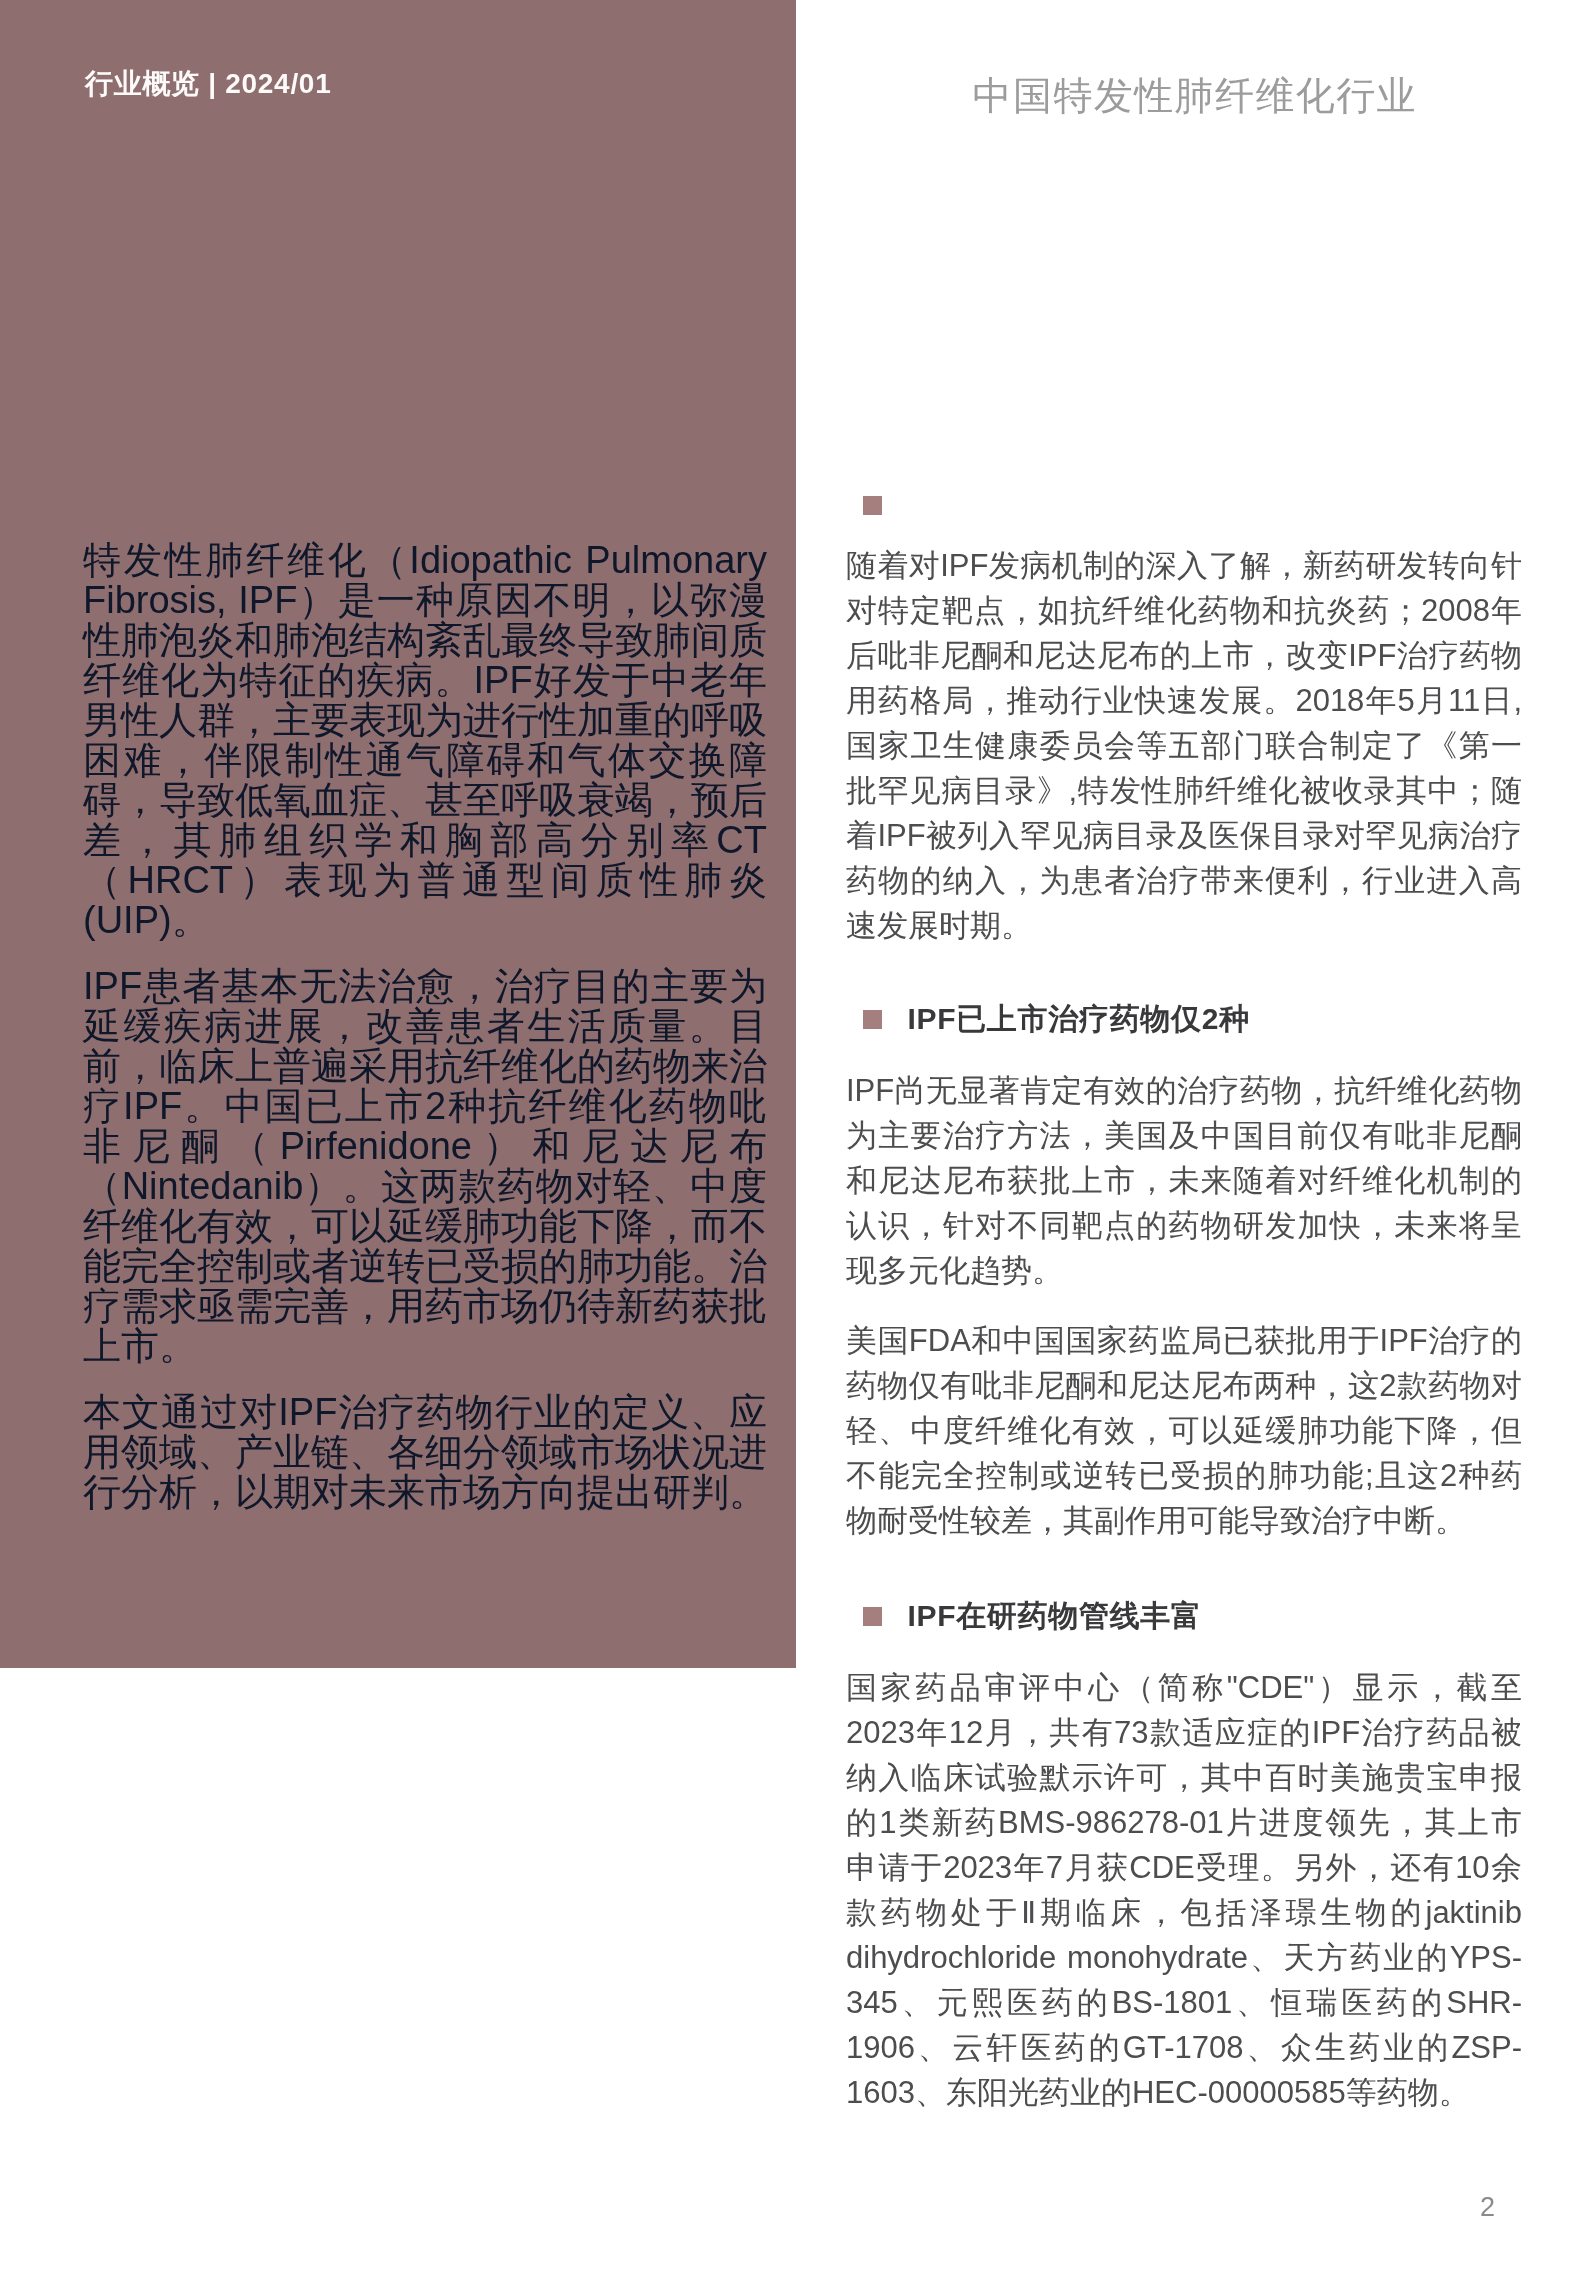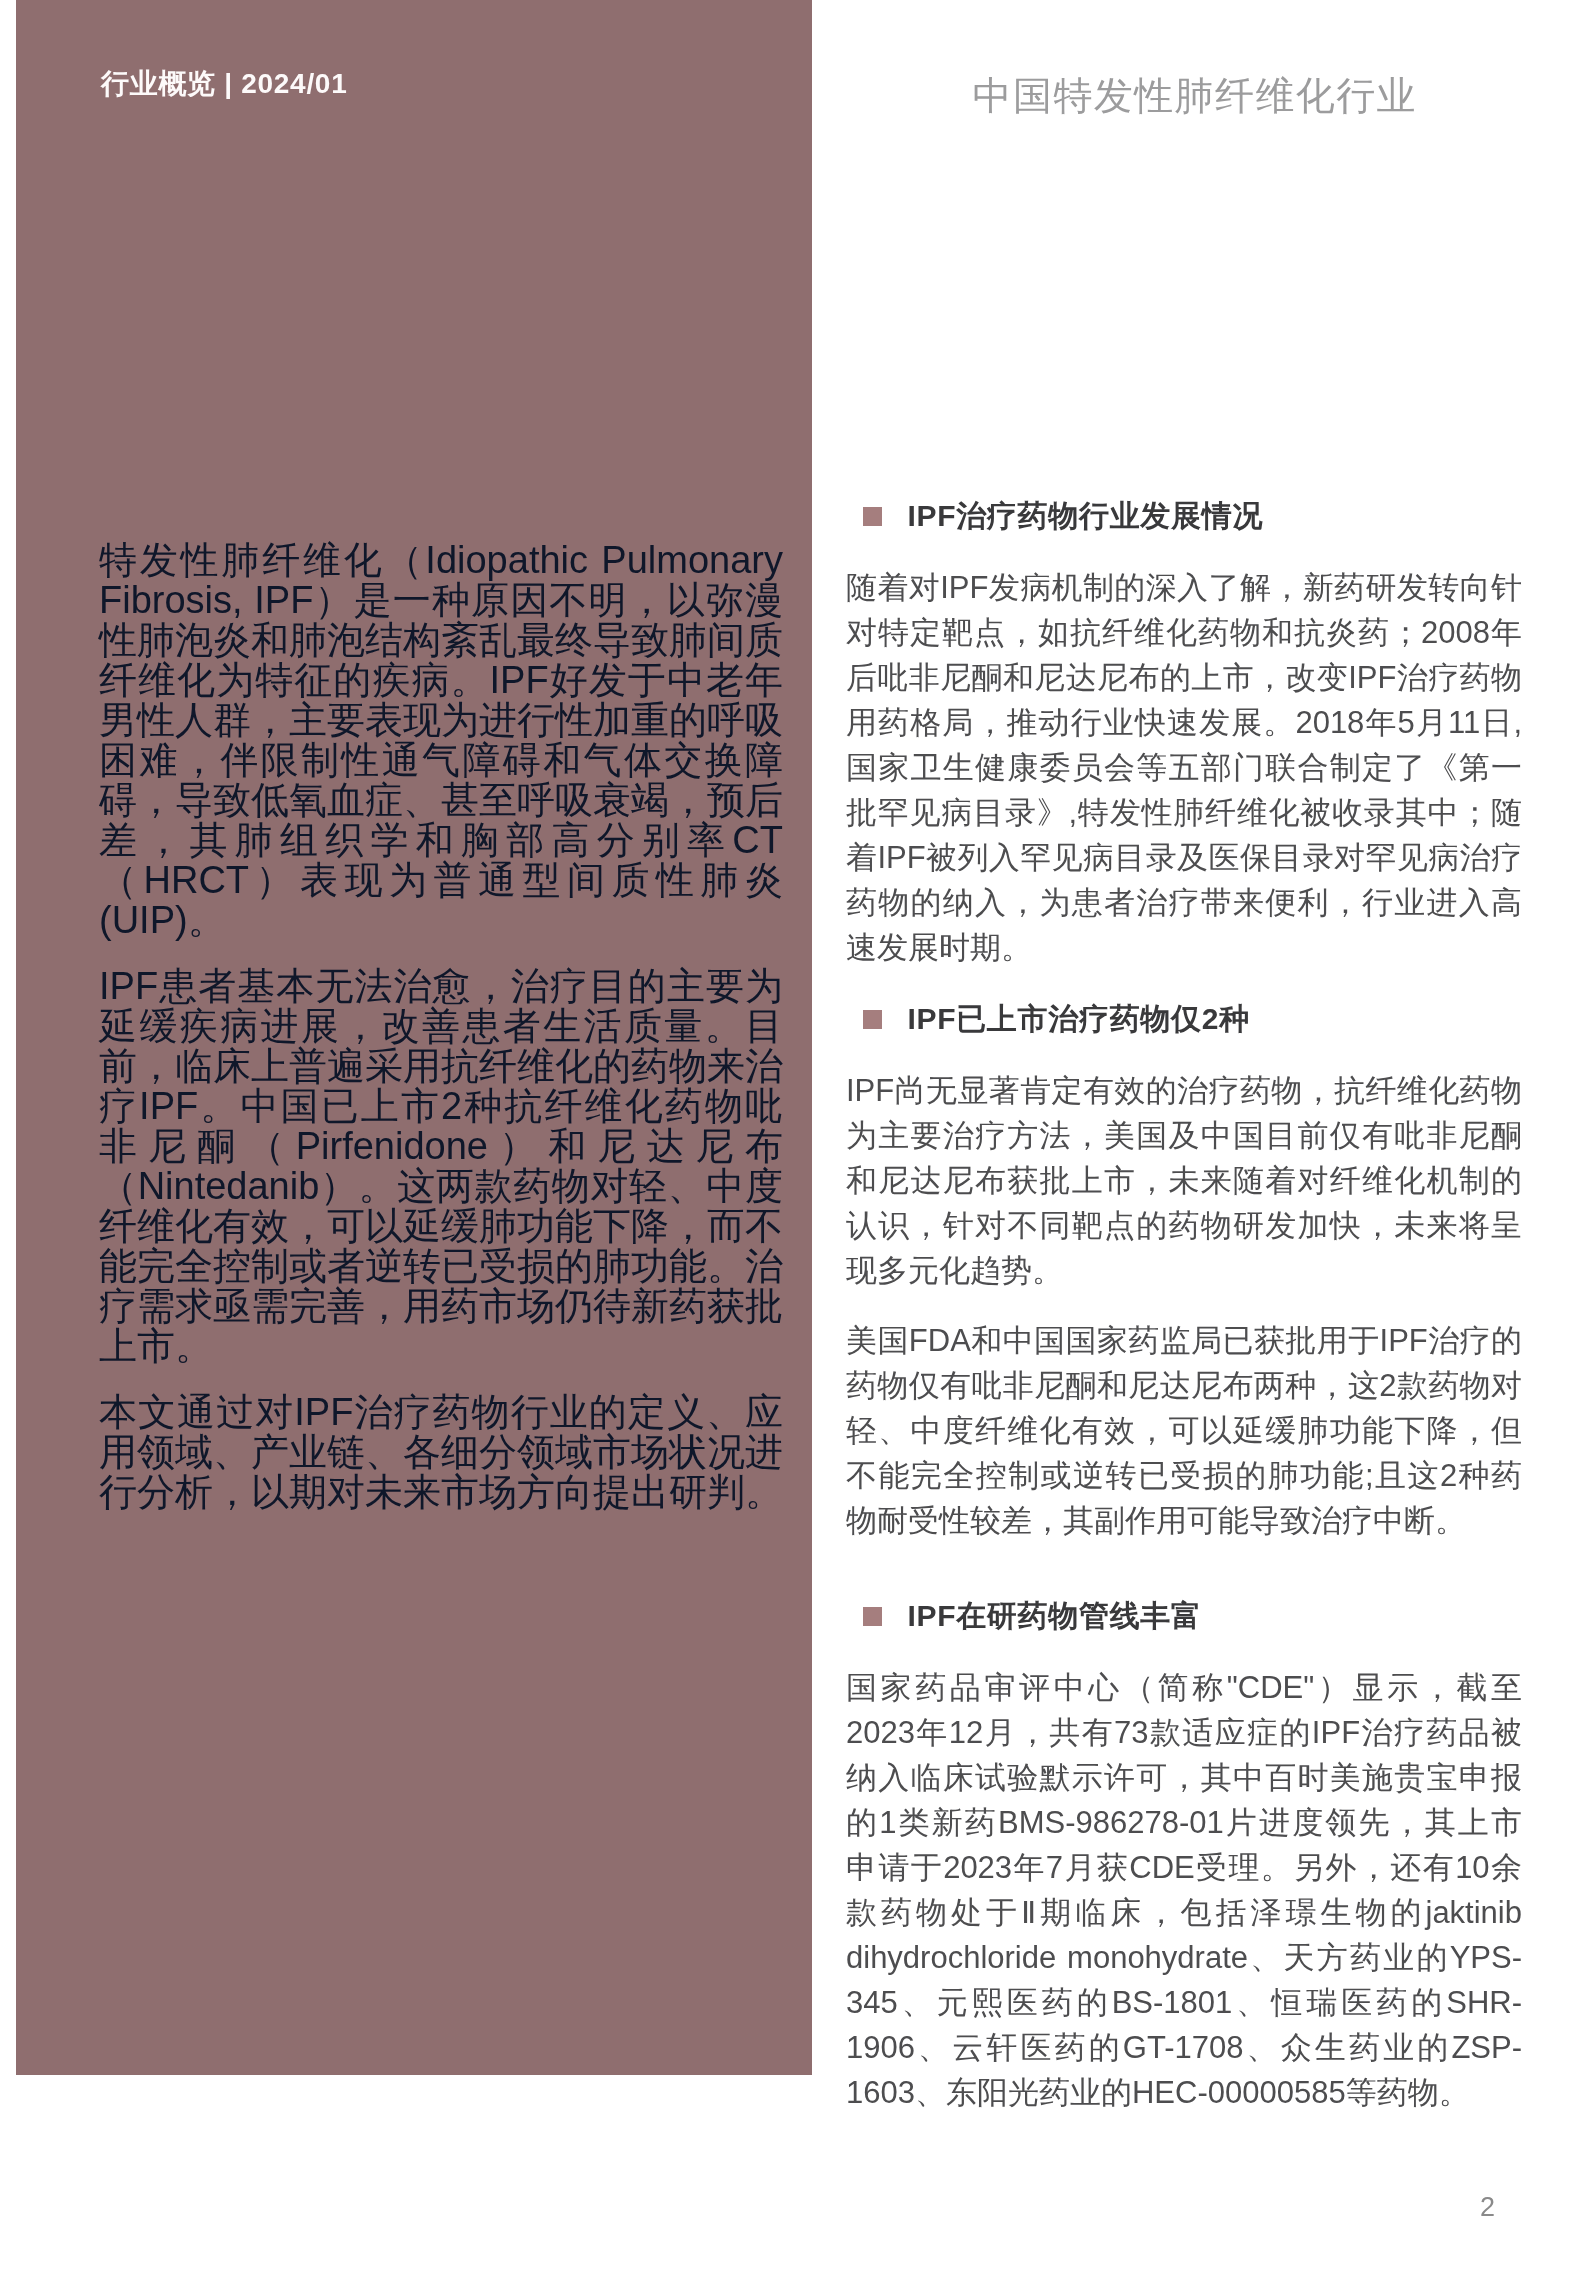--- a/index.html
+++ b/index.html
@@ -8,21 +8,21 @@
   }
   *{margin:0;padding:0;box-sizing:border-box;}
   html,body{width:1589px;height:2295px;}
   body{
     position:relative; background:var(--paper,#fff);
     font-family:"Liberation Sans","DejaVu Sans",sans-serif;
     overflow:hidden;
   }
   
   .left-panel{
-    position:absolute; left:16px; top:0; width:796px; height:2075px;
+    position:absolute; left:0; top:0; width:796px; height:1668px;
     background:var(--panel,#8F6E6F); color:#fff;
   }
   .doc-meta{
     position:absolute; left:85px; top:65px;
     font-size:28px; font-weight:bold; color:#FDFAFA; letter-spacing:0.7px;
   }
   .title-block{
     position:absolute; left:86px; top:262px;
     display:flex; align-items:center;
   }
@@ -125,21 +125,20 @@
       </div>
     </div>
   </div>
 </div>
 
 <div class="right-header">中国特发性肺纤维化行业</div>
 
 <div class="section sec-1">
   <div class="sec-heading">
     <div class="sec-square"></div>
-    <div class="sec-title">IPF治疗药物行业发展情况</div>
   </div>
   <div class="sec-body">
     <p>随着对IPF发病机制的深入了解，新药研发转向针对特定靶点，如抗纤维化药物和抗炎药；2008年后吡非尼酮和尼达尼布的上市，改变IPF治疗药物用药格局，推动行业快速发展。2018年5月11日,国家卫生健康委员会等五部门联合制定了《第一批罕见病目录》,特发性肺纤维化被收录其中；随着IPF被列入罕见病目录及医保目录对罕见病治疗药物的纳入，为患者治疗带来便利，行业进入高速发展时期。</p>
   </div>
 </div>
 
 <div class="section sec-2">
   <div class="sec-heading">
     <div class="sec-square"></div>
     <div class="sec-title">IPF已上市治疗药物仅2种</div>

